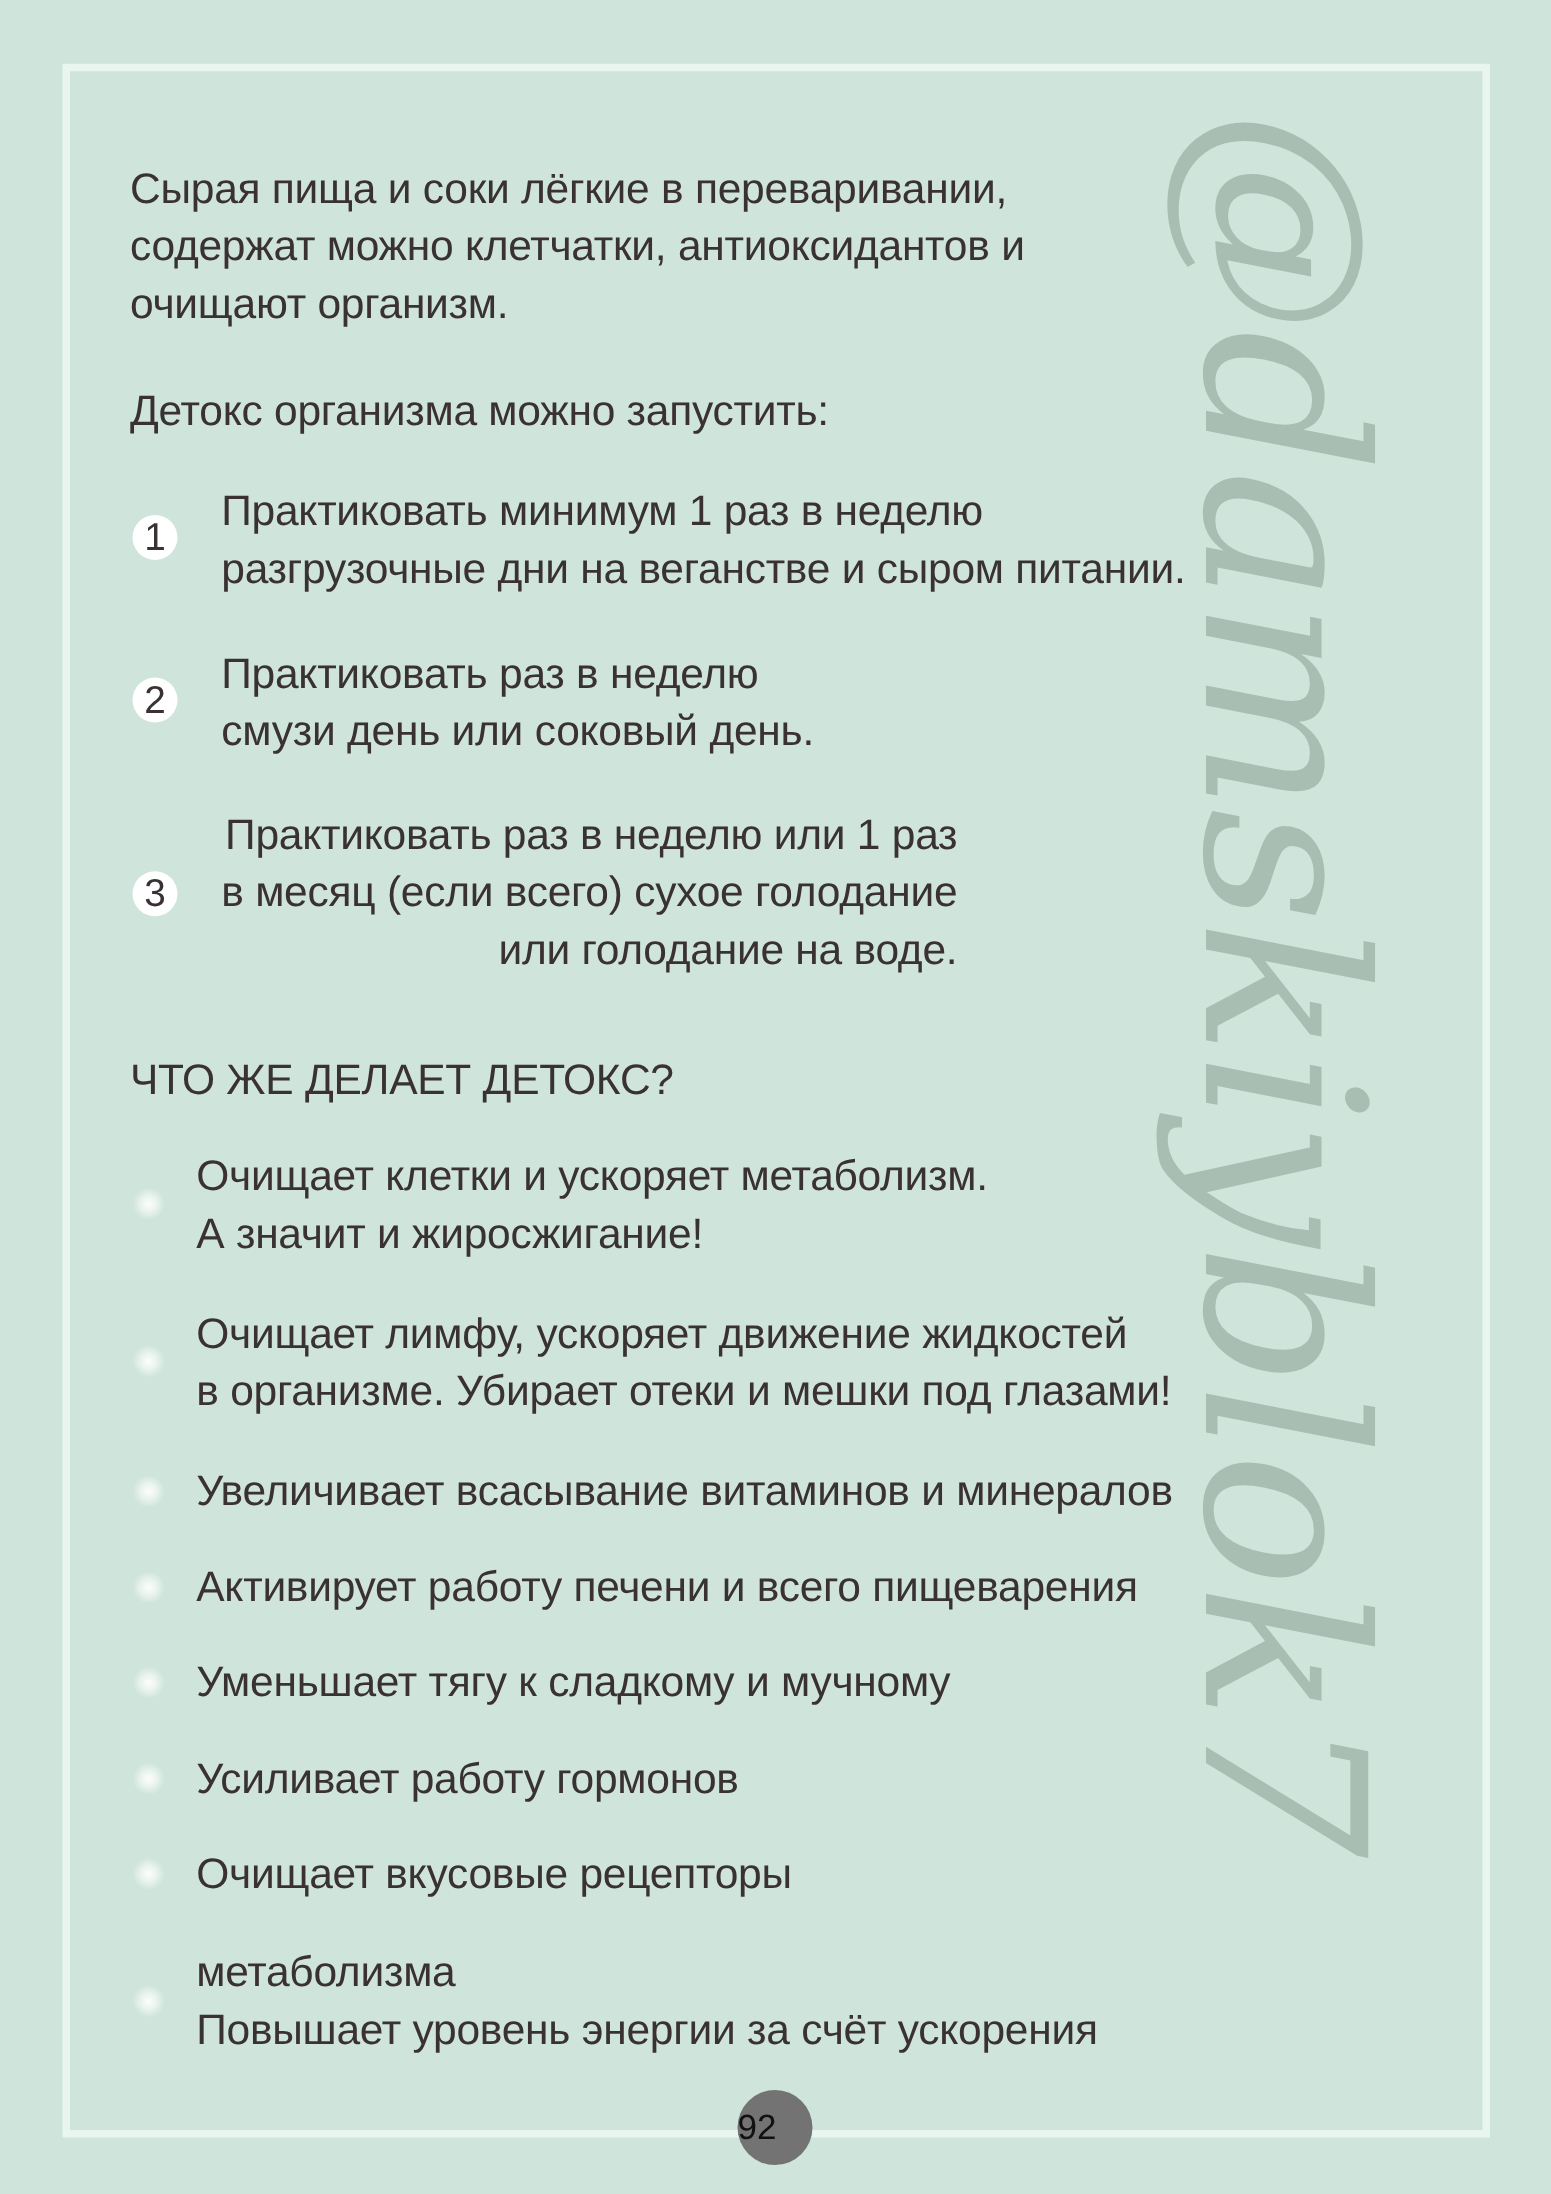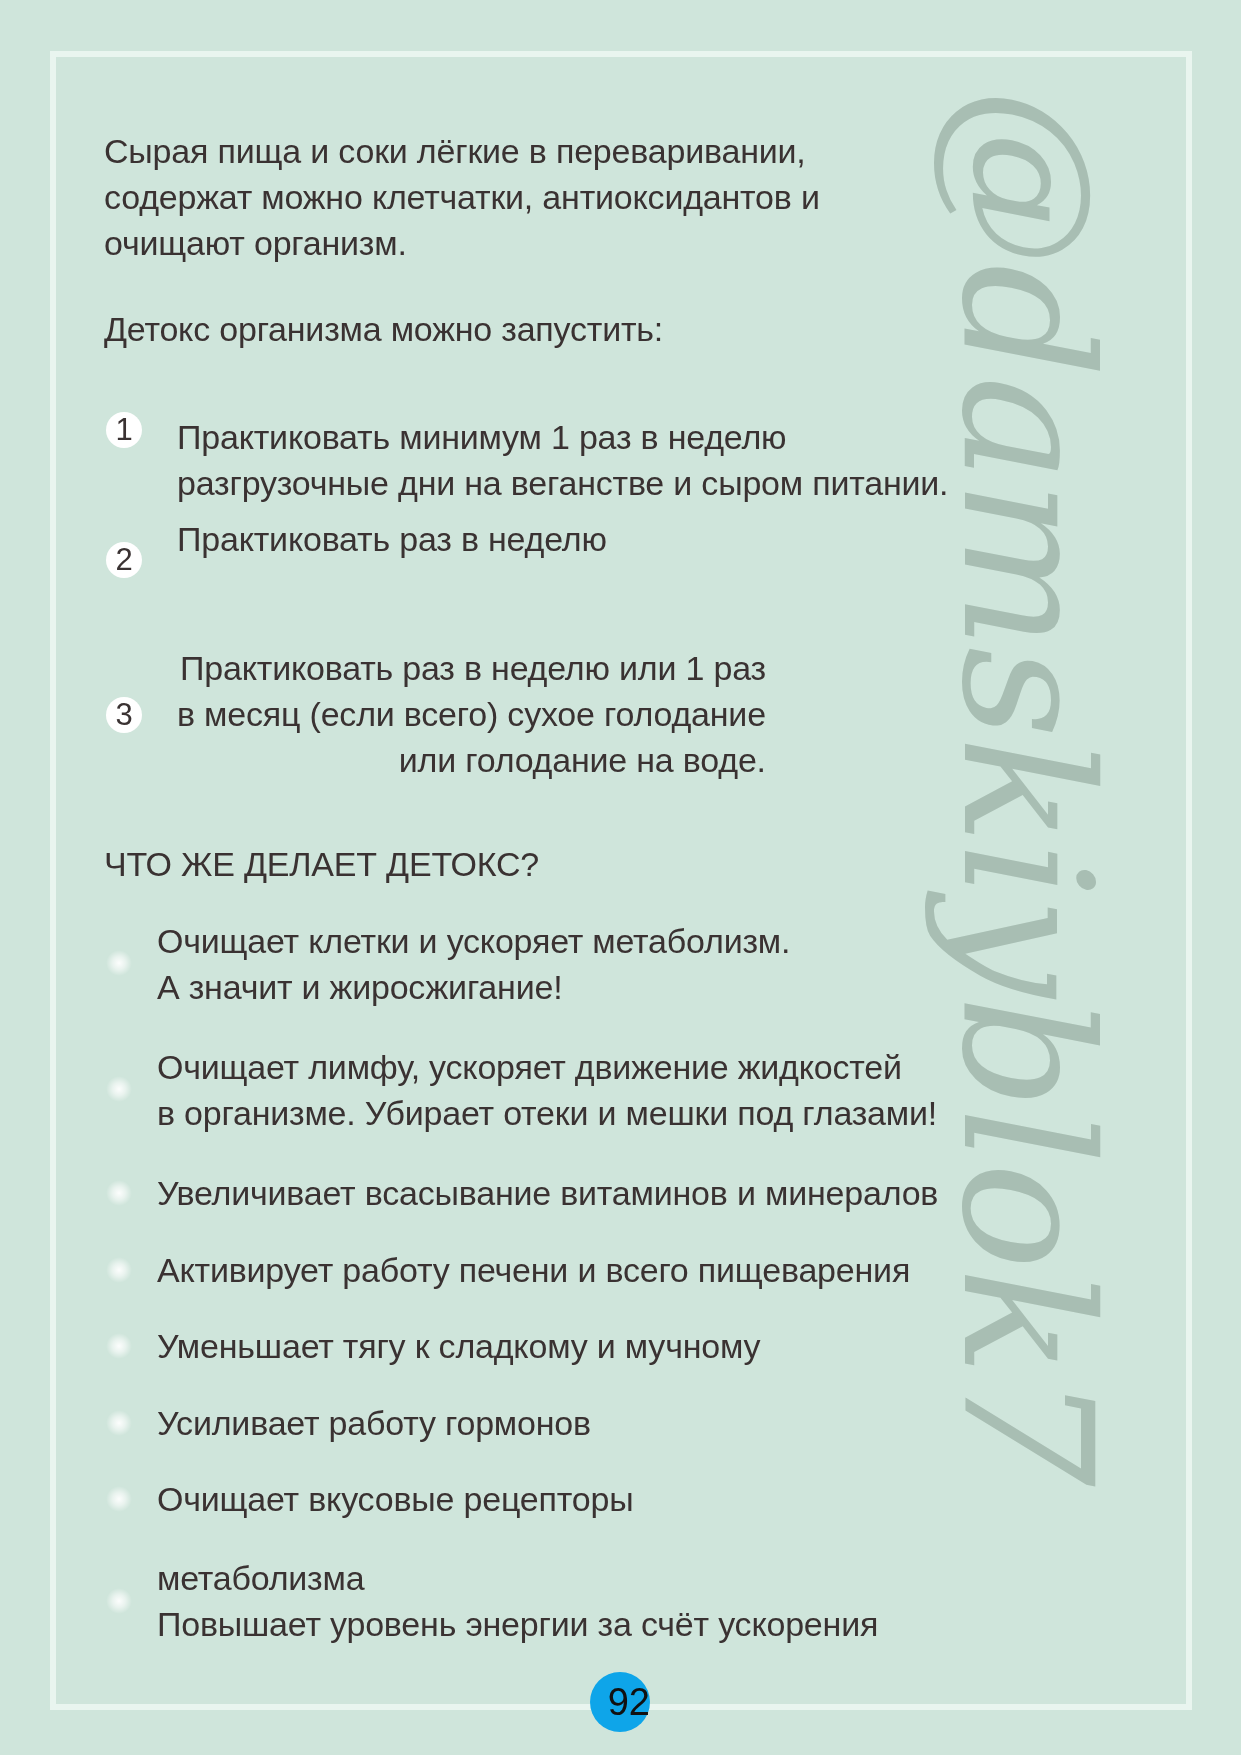--- a/index.html
+++ b/index.html
@@ -67,52 +67,53 @@
       background: radial-gradient(circle, rgba(255,255,255,0.95) 0%, rgba(255,255,255,0.55) 35%, rgba(255,255,255,0) 70%);
       z-index: 2;
     }
     .page-num {
       position: absolute;
       left: 590px;
       top: 1672px;
       width: 60px;
       height: 60px;
       border-radius: 50%;
-      background: #0ea5e9;
+      background: #737373;
       color: #111111;
-      font-size: 38px;
+      font-size: 28px;
       line-height: 60px;
-      text-align: right;
+      text-align: left;
       z-index: 3;
     }
   </style>
 </head>
 <body>
 
 <div class="frame"></div>
 
 <div class="watermark">@damskiyblok7</div>
 
 <div class="text" style="left:104px; top:128px;">
   <div>Сырая пища и соки лёгкие в переваривании,</div>
   <div>содержат можно клетчатки, антиоксидантов и</div>
   <div>очищают организм.</div>
 </div>
 
 <div class="text" style="left:104px; top:306px;">Детокс организма можно запустить:</div>
 
 <div class="badge" style="left:106px; top:412px;">1</div>
-<div class="text" style="left:177px; top:386px;margin-top:28px;">
+<div class="text" style="left:177px; top:386px;">
   <div>Практиковать минимум 1 раз в неделю</div>
   <div>разгрузочные дни на веганстве и сыром питании.</div>
 </div>
 
 <div class="badge" style="left:106px; top:542px;">2</div>
 <div class="text" style="left:177px; top:516px;">
   <div>Практиковать раз в неделю</div>
+  <div>смузи день или соковый день.</div>
 </div>
 
 <div class="badge" style="left:106px; top:697px;">3</div>
 <div class="text" style="left:177px; top:645px;text-align:right;">
   <div>Практиковать раз в неделю или 1 раз</div>
   <div>в месяц (если всего) сухое голодание</div>
   <div>или голодание на воде.</div>
 </div>
 
 <div class="text" style="left:104px; top:841px;">ЧТО ЖЕ ДЕЛАЕТ ДЕТОКС?</div>

